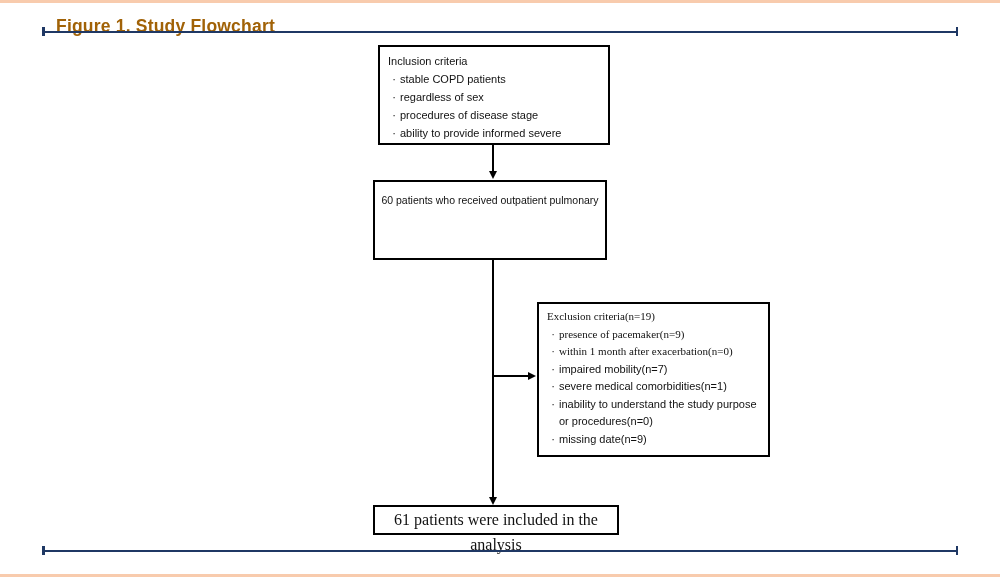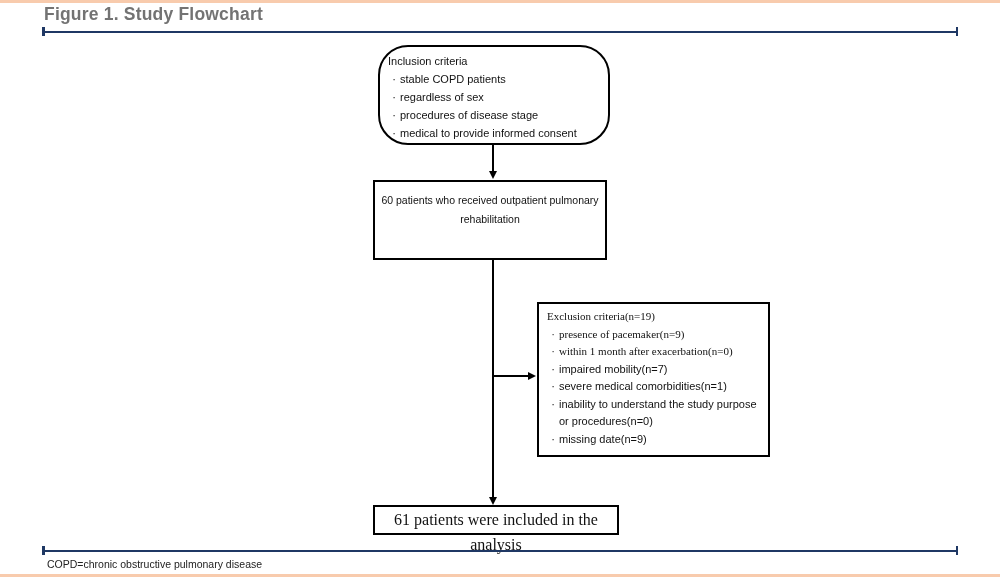--- a/index.html
+++ b/index.html
@@ -14,36 +14,36 @@
     background:#ffffff;
     overflow:hidden;
     font-family:"Liberation Sans",sans-serif;
     color:var(--ink);
   }
   .band{position:absolute;left:0;width:1000px;height:3px;background:var(--peach);}
   .band-top{top:0;}
   .band-bottom{top:574px;}
 
   .figure-title{
-    position:absolute;left:44px;top:4px;margin:0;
-    font-size:17.5px;font-weight:700;letter-spacing:0.2px;color:#737373;
+    position:absolute;left:44px;top:4px;margin:12px;
+    font-size:17.5px;font-weight:700;letter-spacing:0.2px;color:#a16207;
   }
 
   .hrule{position:absolute;height:2.5px;background:var(--navy);}
   .hrule::before,.hrule::after{
     content:"";position:absolute;top:-3.2px;width:2.5px;height:9px;background:var(--navy);
   }
   .hrule::before{left:0;}
   .hrule::after{right:0;}
   .rule-top{left:42px;top:30.5px;width:916px;}
   .rule-bottom{left:42px;top:549.5px;width:916px;}
 
   .box{position:absolute;border:2px solid #000;background:#fff;box-sizing:border-box;}
 
-  .inclusion-box{left:378px;top:45px;width:232px;height:100px;padding:5px 4px 0 8px;font-size:11px;line-height:18px;border-radius:30px;}
+  .inclusion-box{left:378px;top:45px;width:232px;height:100px;padding:5px 4px 0 8px;font-size:11px;line-height:18px;}
   .exclusion-box{left:537px;top:302px;width:233px;height:155px;padding:4px 4px 4px 8px;font-size:11px;line-height:17.5px;}
   .crit-heading{line-height:inherit;}
   .li{display:flex;align-items:flex-start;}
   .li .bullet{flex:0 0 12px;text-align:center;}
   .li .li-text{flex:1;}
   .serif{font-family:"Liberation Serif",serif;}
 
   .cohort-box{left:373px;top:180px;width:234px;height:80px;padding-top:9px;font-size:10.5px;line-height:19px;text-align:center;}
   .cohort-line{white-space:nowrap;}
 
@@ -82,30 +82,29 @@
     <div class="li">
       <span class="bullet">·</span>
       <span class="li-text">regardless of sex</span>
     </div>
     <div class="li">
       <span class="bullet">·</span>
       <span class="li-text">procedures of disease stage</span>
     </div>
     <div class="li">
       <span class="bullet">·</span>
-      <span class="li-text">medical to provide informed consent</span>
+      <span class="li-text">ability to provide informed severe</span>
     </div>
   </div>
 
   <div class="vline" style="left:492.25px;top:145px;height:27px;"></div>
   <div class="arrow-down" style="left:488.5px;top:171px;"></div>
 
   <div class="box cohort-box">
     <div class="cohort-line">60 patients who received outpatient pulmonary</div>
-    <div class="cohort-line">rehabilitation</div>
   </div>
 
   <div class="vline" style="left:492.25px;top:260px;height:238px;"></div>
   <div class="arrow-down" style="left:488.5px;top:497px;"></div>
 
   <div class="hline" style="left:493px;top:375.25px;width:36px;"></div>
   <div class="arrow-right" style="left:528px;top:371.5px;"></div>
 
   <div class="box exclusion-box">
     <div class="crit-heading serif">Exclusion criteria(n=19)</div>
@@ -134,17 +133,16 @@
       <span class="li-text">missing date(n=9)</span>
     </div>
   </div>
 
   <div class="box final-box">
     <span>61 patients were included in the analysis</span>
   </div>
 
   <div class="hrule rule-bottom"></div>
 
-  <div class="footnote">COPD=chronic obstructive pulmonary disease</div>
 
   <div class="band band-bottom"></div>
 
 </div>
 
 </body></html>

